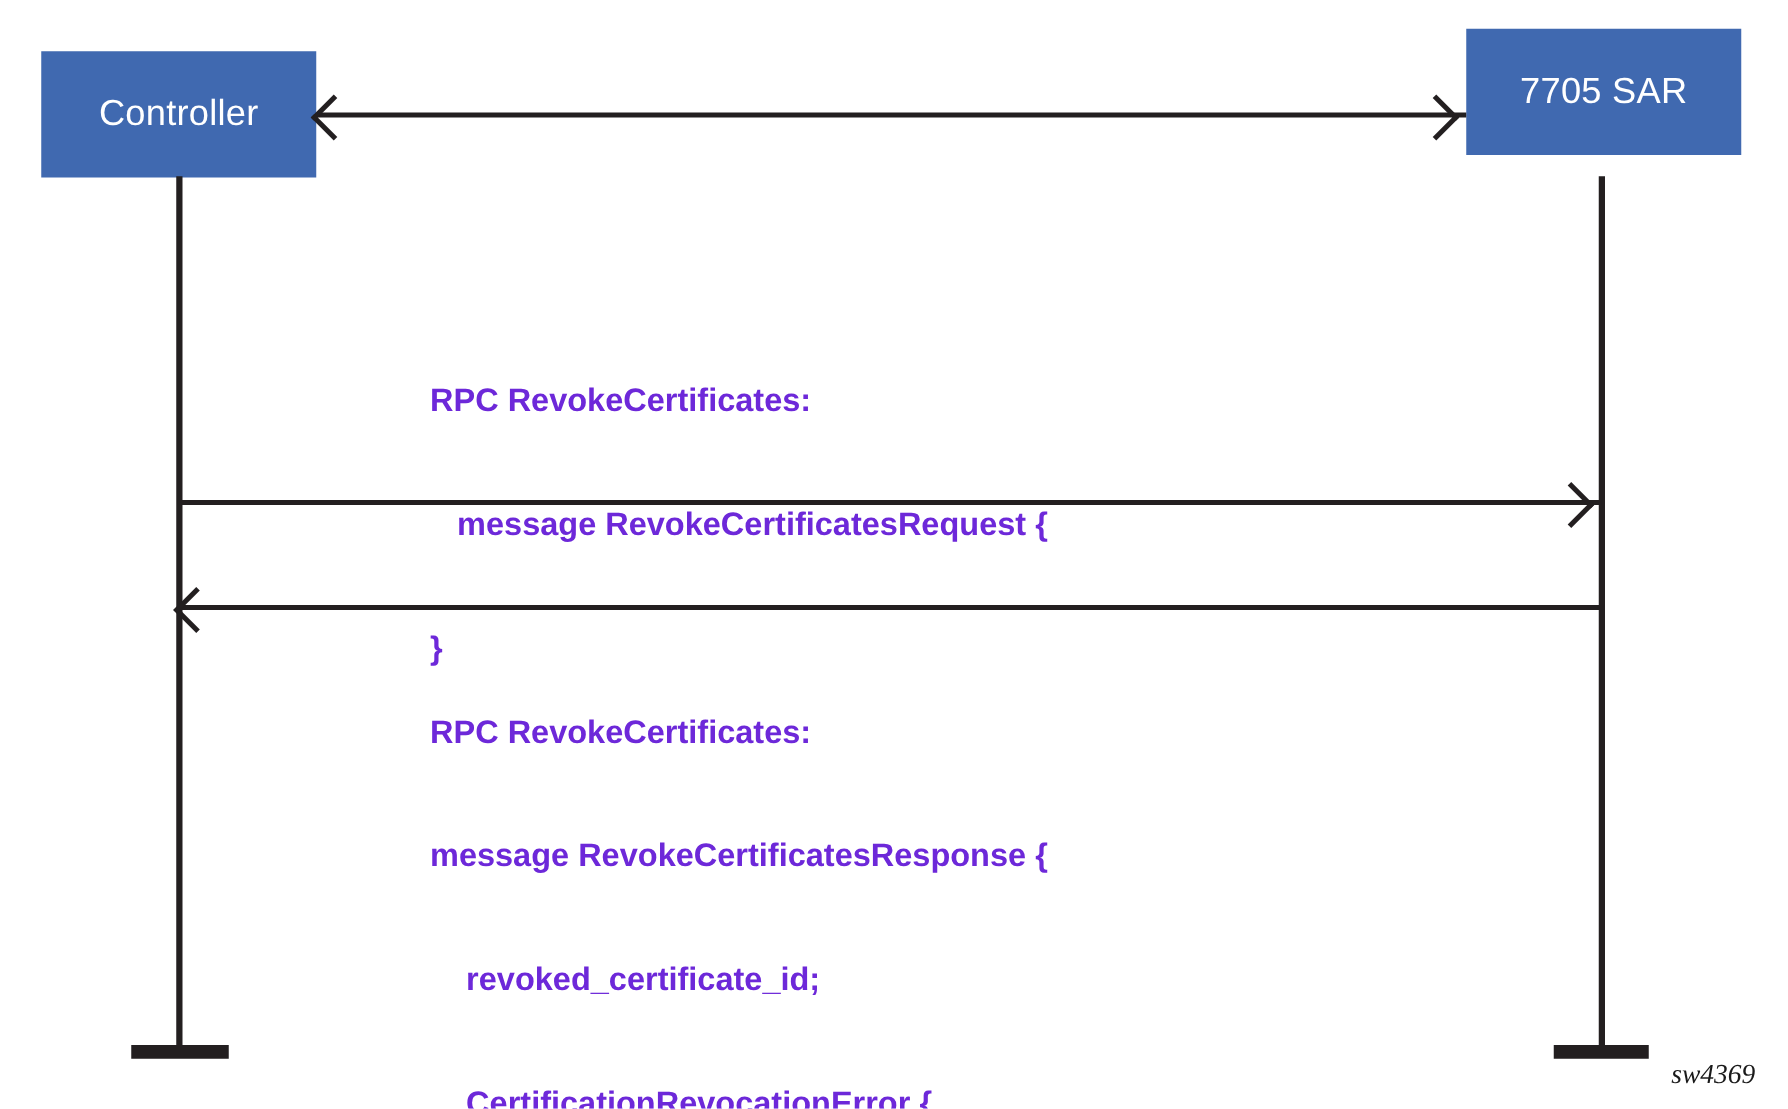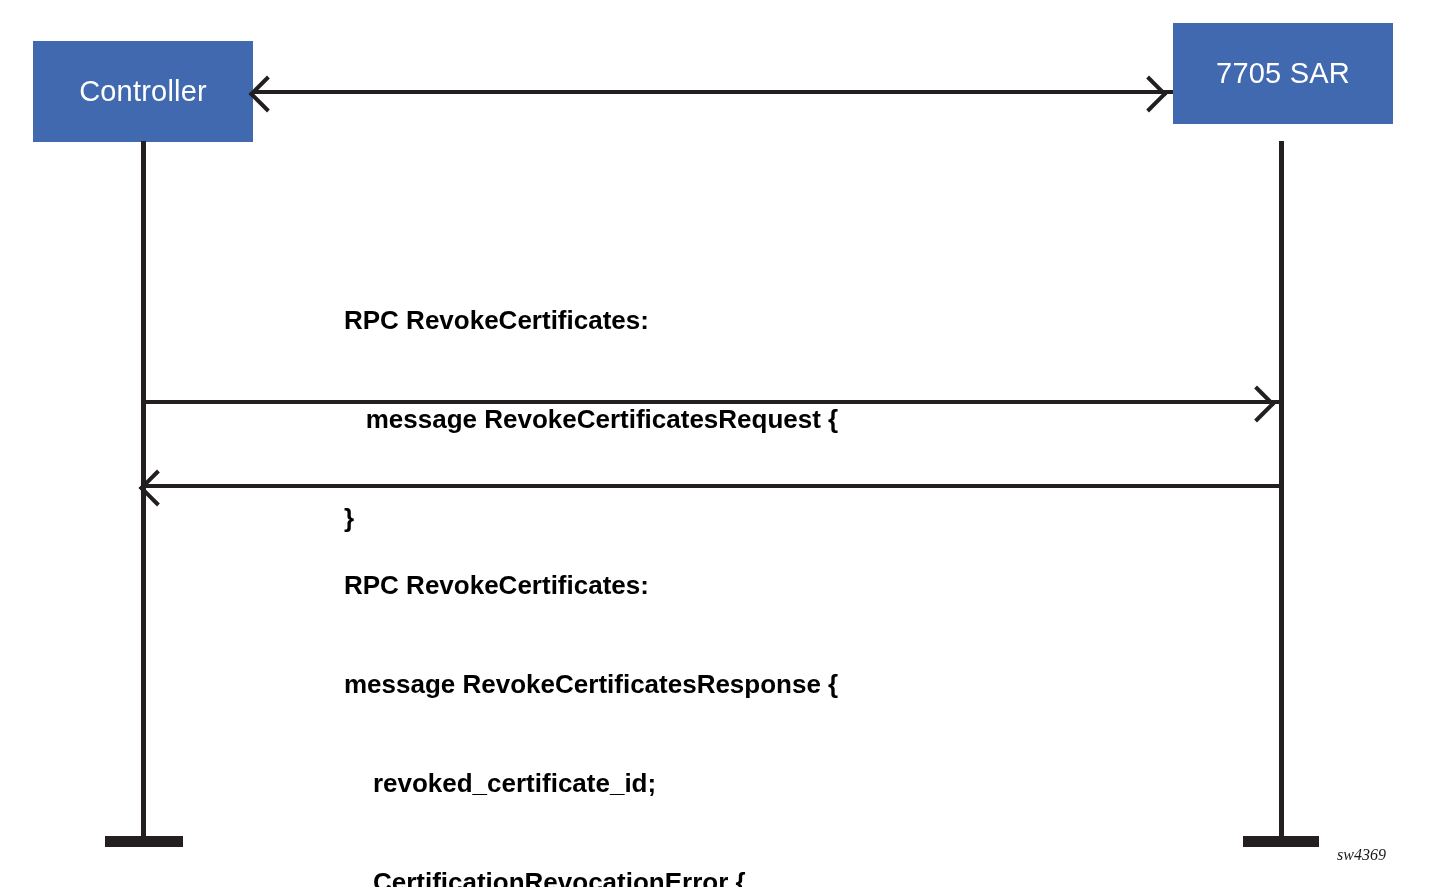--- a/index.html
+++ b/index.html
@@ -118,36 +118,36 @@
   #arrow-top-left  { left: 254px;  top: 81px; }
   #arrow-top-right { left: 1136px; top: 81px; }
   #arrow-request-right { left: 1244px; top: 391px; }
   #arrow-response-left { left: 144px;  top: 475px; }
 
   
   .code-block {
     position: absolute;
     font-size: 26px;
     line-height: 33px;
-    color: #000000;
+    color: #6d28d9;
     white-space: pre;
   }
   #annotation-request  { left: 344px; top: 238px; }
   #annotation-response { left: 344px; top: 503px; }
   .code-line { display: block; font-weight: bold; }
   .code-line.bold { font-weight: bold; }
 
   
   #watermark {
     position: absolute;
     left: 1337px;
     top: 846px;
     font-family: "Liberation Serif", serif;
     font-style: italic;
-    font-size: 16px;
+    font-size: 22px;
     color: #1A1A1A;
     white-space: nowrap;
   }
 </style>
 </head>
 <body>
 
 <div id="canvas">
 
   <div class="actor-box" id="actor-controller">

